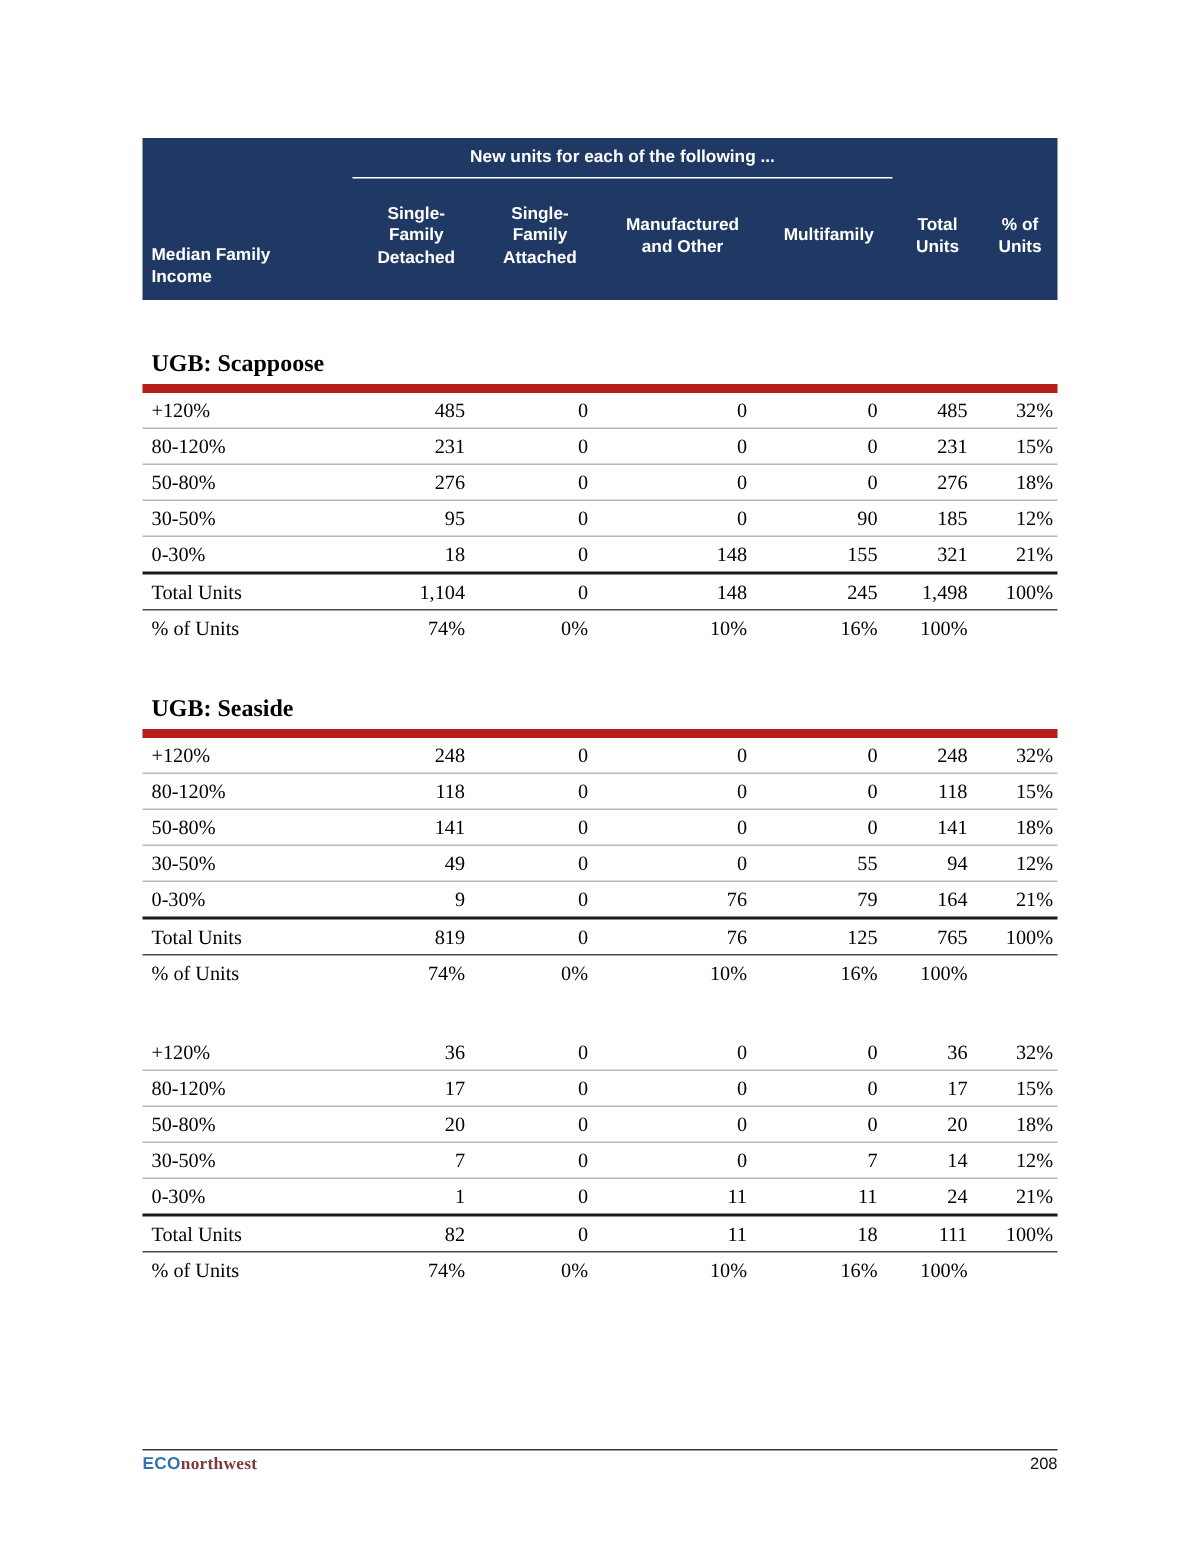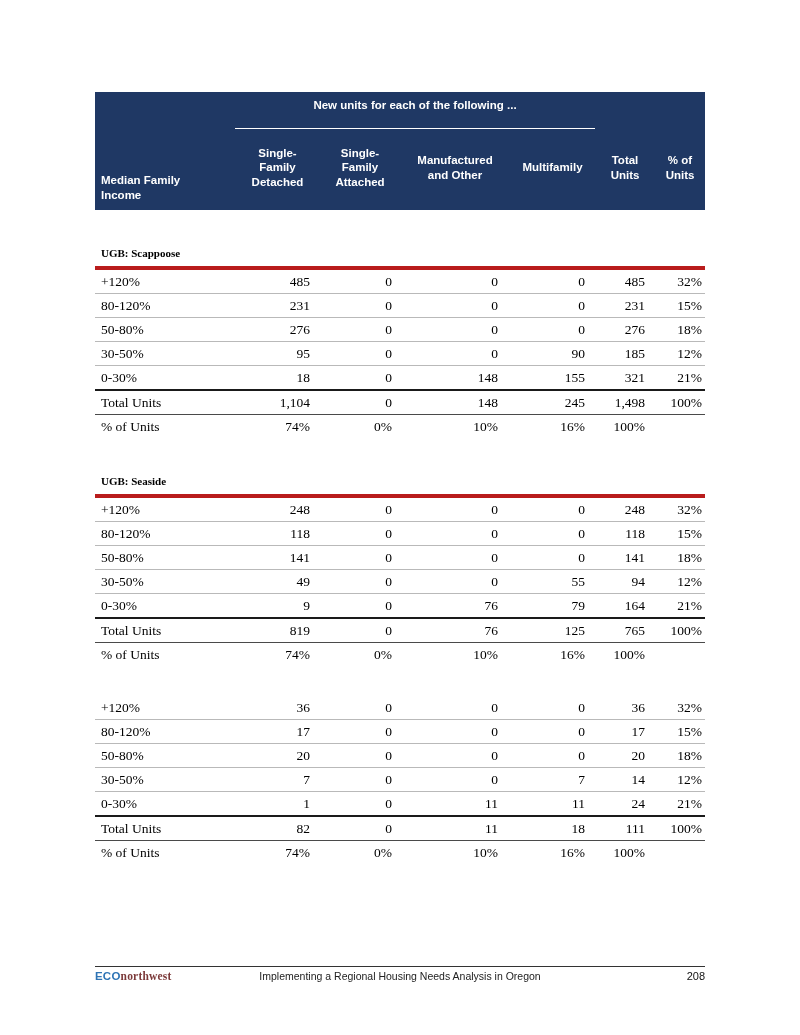--- a/index.html
+++ b/index.html
@@ -1,38 +1,38 @@
 <!DOCTYPE html>
 <html><head>
 <meta charset="utf-8">
 <style>
   html,body{margin:0;padding:0;}
   body{width:800px;height:1035px;background:#ffffff;position:relative;overflow:hidden;
        font-family:"Liberation Serif",serif;color:#000;}
   .table-wrap{position:absolute;left:95px;top:92px;width:610px;}
   .thead{color:#ffffff;font-family:"Liberation Sans",sans-serif;font-weight:bold;}
   .span-row{display:grid;grid-template-columns:140px 360px 110px;padding-top:7px;}
-  .span-cell{text-align:center;font-size:11.5px;padding-bottom:17px;border-bottom:1px solid #ffffff;}
+  .span-cell{text-align:center;font-size:11.5px;padding-bottom:7px;border-bottom:1px solid #ffffff;}
   .cols-row{display:grid;grid-template-columns:140px 85px 80px 110px 85px 60px 50px;
             align-items:center;min-height:50px;padding:4px 0 7px;}
   .hcell{font-size:11.5px;line-height:1.3;text-align:center;white-space:pre-line;}
   .hcell.first{text-align:left;padding-left:6px;margin-top:40px;}
   .trow{display:grid;grid-template-columns:140px 85px 80px 110px 85px 60px 50px;}
   .cell{font-size:13.5px;line-height:23px;}
   .cell.label{padding-left:6px;}
   .cell.num{text-align:right;}
   .trow .cell:nth-child(2){padding-right:10px;}
   .trow .cell:nth-child(3){padding-right:8px;}
   .trow .cell:nth-child(4){padding-right:12px;}
   .trow .cell:nth-child(5){padding-right:10px;}
   .trow .cell:nth-child(6){padding-right:10px;}
   .trow .cell:nth-child(7){padding-right:3px;}
   .section{margin-top:30px;}
-  .section-title{font-weight:bold;font-size:11px;line-height:26px;padding-left:6px;
-                 border-bottom:4px solid #b91c1c;}
+  .section-title{font-weight:bold;font-size:16px;line-height:26px;padding-left:6px;
+                 border-bottom:6px solid #b91c1c;}
   .data-row{border-bottom:1px solid #b9b9b9;}
   .data-row.last{border-bottom:2px solid #1a1a1a;}
   .total-row{border-bottom:1px solid #4a4a4a;}
   .footer{position:absolute;left:95px;top:966px;width:610px;border-top:1px solid #333333;
           padding-top:3px;display:flex;align-items:baseline;
           font-family:"Liberation Sans",sans-serif;}
   .footer .left{flex:1;font-size:11.5px;font-weight:bold;letter-spacing:0.2px;}
   .footer .center{font-size:10.5px;color:#222222;}
   .footer .right{flex:1;text-align:right;font-size:11px;color:#111111;}
 </style>
@@ -260,15 +260,14 @@
           <div class="cell num">16%</div>
           <div class="cell num">100%</div>
           <div class="cell num"></div>
         </div>
       </div>
     </div>
 </div>
 
 <div class="footer">
   <div class="left"><span style="color: rgb(46, 116, 181);">ECO</span><span style="color: rgb(124, 58, 58); font-family: Liberation Serif, serif;">northwest</span></div>
-  <div class="center">Implementing a Regional Housing Needs Analysis in Oregon</div>
   <div class="right">208</div>
 </div>
 
 </body></html>

